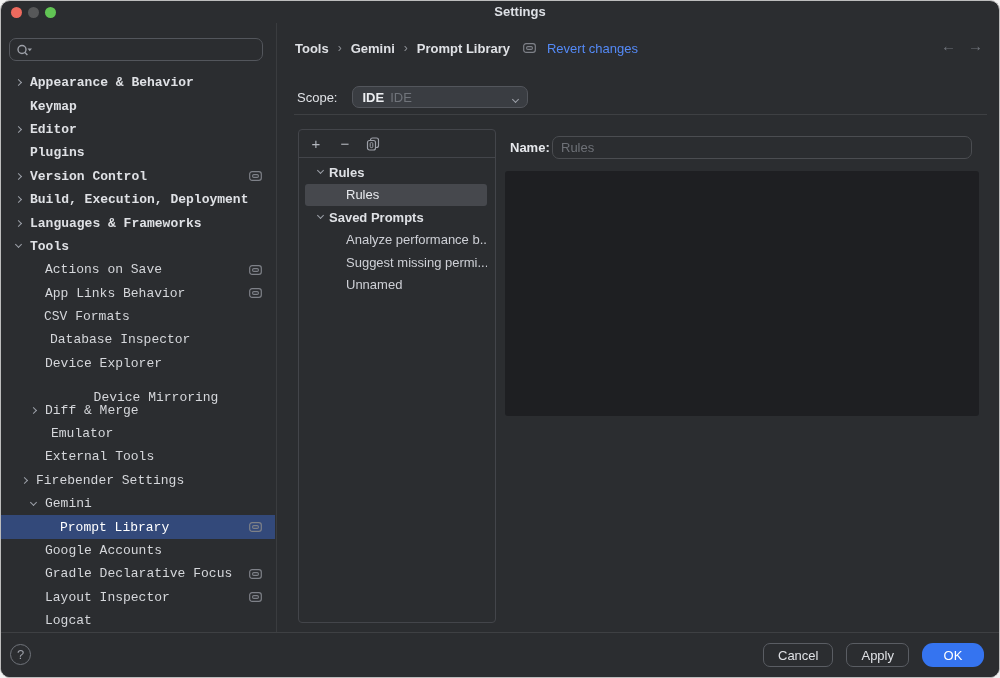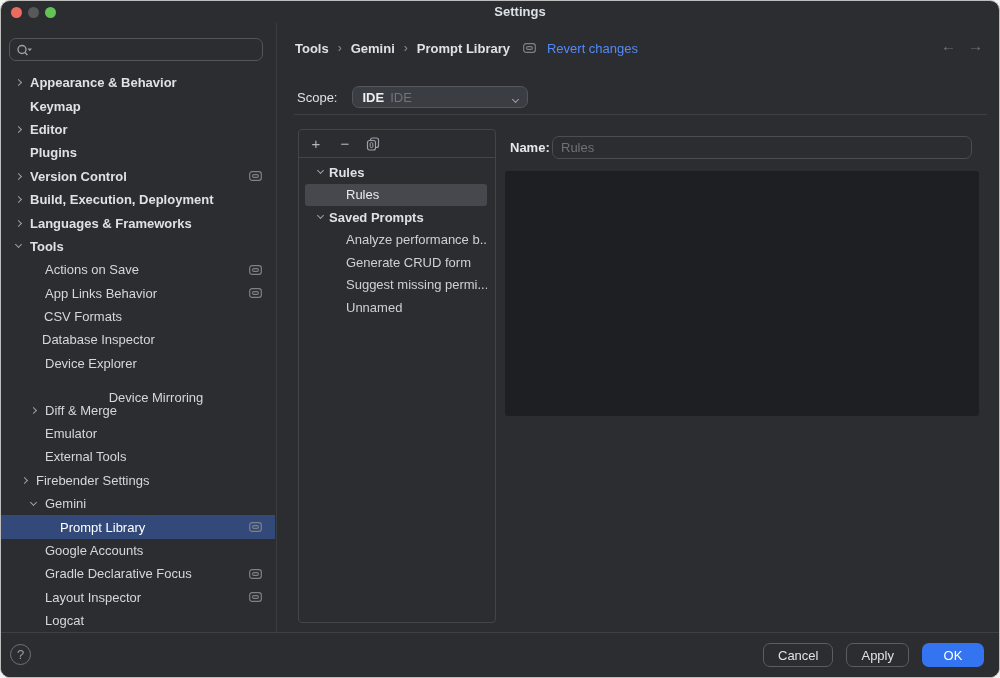--- a/index.html
+++ b/index.html
@@ -12,21 +12,21 @@
   .light{width:11px;height:11px;border-radius:50%;}
   .win-title{position:absolute;left:0;right:0;top:3px;text-align:center;font-weight:700;color:#dde0e5;margin-left:40px;}
   
   .sidebar{position:absolute;top:22px;left:0;width:276px;bottom:45px;border-right:1px solid #3a3c3f;}
   .search-box{position:absolute;left:8px;top:15px;width:254px;height:23px;border:1px solid #53565c;
               border-radius:7px;display:flex;align-items:center;padding:0 6px;gap:4px;}
   .search-box input{flex:1;background:transparent;border:none;outline:none;color:#dfe1e5;font:13px "Liberation Sans",sans-serif;}
   .nav{position:absolute;top:48px;left:0;right:1px;bottom:0;overflow:hidden;}
   .nav-row{height:23.4px;display:flex;align-items:center;cursor:default;}
   .nav-row .chev-slot{width:15px;display:flex;justify-content:center;flex:0 0 15px;}
-  .nav-label{margin-left:4px;color:#d5d7db;white-space:nowrap;}
+  .nav-label{margin-left:4px;color:#d5d7db;white-space:nowrap;font-family:Liberation Mono, monospace;}
   .nav-row.top .nav-label{font-weight:600;color:#dfe1e5;}
   .nav-row.selected{background:#33497a;}
   .nav-row.selected .nav-label{color:#ffffff;}
   .ide-ico{margin-left:auto;margin-right:13px;display:flex;align-items:center;}
   
   .chev{width:5px;height:5px;border-right:1.4px solid #9da0a8;border-bottom:1.4px solid #9da0a8;display:inline-block;}
   .chev.right{transform:rotate(-45deg);}
   .chev.down{transform:rotate(45deg);margin-top:-3px;}
   .chev.hidden{visibility:hidden;}
   
@@ -184,21 +184,21 @@
             </svg>
           </span>
         </div>
         <div class="nav-row" style="padding-left: 24px;">
           <span class="chev-slot">
             <span class="chev hidden"></span>
           </span>
           <span class="nav-label">CSV Formats</span>
 
         </div>
-        <div class="nav-row" style="padding-left: 22px;">
+        <div class="nav-row" style="padding-left: 30px;">
           <span class="chev-slot">
             <span class="chev hidden"></span>
           </span>
           <span class="nav-label">Database Inspector</span>
 
         </div>
         <div class="nav-row" style="padding-left: 25px;">
           <span class="chev-slot">
             <span class="chev hidden"></span>
           </span>
@@ -212,21 +212,21 @@
           <span class="nav-label">Device Mirroring</span>
 
         </div>
         <div class="nav-row" style="padding-left: 25px;">
           <span class="chev-slot">
             <span class="chev right"></span>
           </span>
           <span class="nav-label">Diff &amp; Merge</span>
 
         </div>
-        <div class="nav-row" style="padding-left: 25px;">
+        <div class="nav-row" style="padding-left: 25px; margin-left: 6px;">
           <span class="chev-slot">
             <span class="chev hidden"></span>
           </span>
           <span class="nav-label">Emulator</span>
 
         </div>
         <div class="nav-row" style="padding-left: 25px;">
           <span class="chev-slot">
             <span class="chev hidden"></span>
           </span>
@@ -367,26 +367,20 @@
           <div class="tree-row" style="padding-left: 25px;">
             <span class="chev-slot">
               <span class="chev hidden"></span>
             </span>
             <span class="tree-label">Analyze performance b...</span>
           </div>
           <div class="tree-row" style="padding-left: 25px;">
             <span class="chev-slot">
               <span class="chev hidden"></span>
             </span>
-            <span class="tree-label">Generate CRUD form</span>
-          </div>
-          <div class="tree-row" style="padding-left: 25px;">
-            <span class="chev-slot">
-              <span class="chev hidden"></span>
-            </span>
             <span class="tree-label">Suggest missing permi...</span>
           </div>
           <div class="tree-row" style="padding-left: 25px;">
             <span class="chev-slot">
               <span class="chev hidden"></span>
             </span>
             <span class="tree-label">Unnamed</span>
           </div>
       </div>
     </div>
@@ -410,17 +404,17 @@
     </div>
   </div>
 
   <div class="footer">
     <div class="help-circle">
       <span>?</span>
     </div>
     <div class="footer-buttons">
       <button class="btn">Cancel</button>
       <button class="btn">Apply</button>
-      <button class="btn primary" style="background-color: rgb(53, 116, 240);">OK</button>
+      <button class="btn primary" style="background-color: rgb(53, 116, 240); border-radius: 11px;">OK</button>
     </div>
   </div>
 
 </div>
 
 </body></html>

